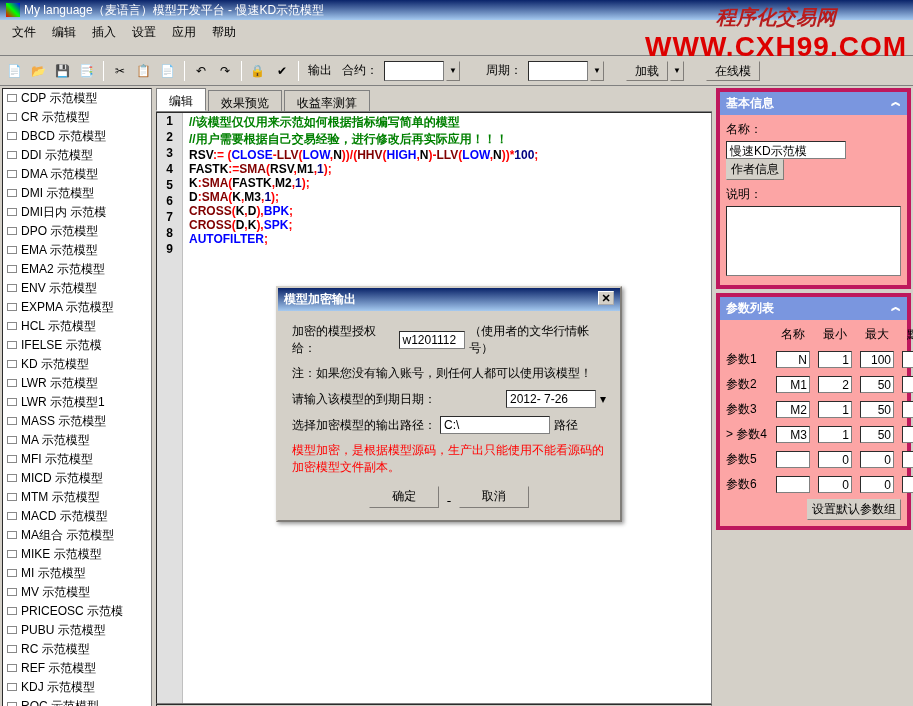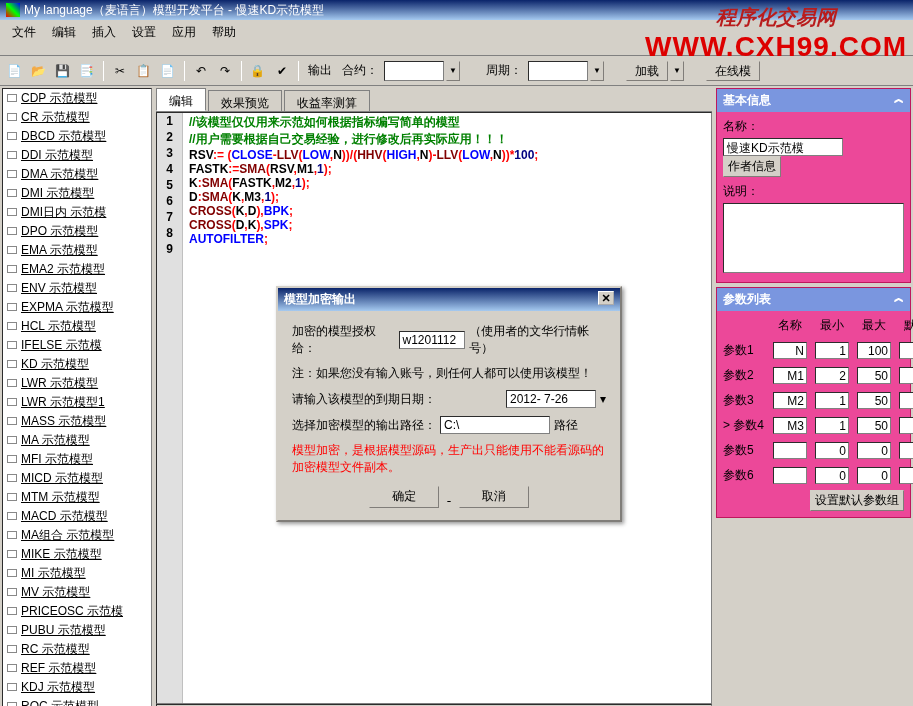--- a/index.html
+++ b/index.html
@@ -11,42 +11,42 @@
 .toolbar { background: #d4d0c8; height: 30px; display: flex; align-items: center; padding: 2px 4px; border-bottom: 1px solid #808080; gap: 2px; }
 .tool-btn { width: 22px; height: 22px; border: 1px solid #d4d0c8; display: flex; align-items: center; justify-content: center; }
 .tool-sep { width: 1px; height: 20px; background: #808080; margin: 0 3px; border-right: 1px solid #fff; }
 .tool-label { padding: 0 4px; }
 .tool-combo { height: 20px; background: #fff; border: 1px inset #808080; min-width: 60px; padding: 1px 3px; }
 .tool-button { height: 20px; border: 1px outset #d4d0c8; background: #d4d0c8; padding: 1px 8px; cursor: pointer; }
 .tool-arrow { width: 14px; height: 20px; border: 1px outset #d4d0c8; background: #d4d0c8; font-size: 8px; text-align: center; line-height: 18px; }
 
 .main { display: flex; height: 636px; }
 .sidebar { width: 150px; background: #fff; border: 1px inset #808080; overflow-y: auto; overflow-x: hidden; margin: 2px; }
-.tree-item { padding: 1px 2px 1px 18px; white-space: nowrap; cursor: pointer; position: relative; text-decoration: underline; }
+.tree-item { padding: 1px 2px 1px 18px; white-space: nowrap; cursor: pointer; position: relative; }
 .tree-item::before { content: ""; position: absolute; left: 4px; top: 5px; width: 8px; height: 6px; border: 1px solid #888; background: #fff; }
 
 .center { flex: 1; display: flex; flex-direction: column; margin: 2px; }
 .tabs { display: flex; border-bottom: 1px solid #808080; background: #d4d0c8; height: 24px; }
 .tab { padding: 4px 12px; border: 1px solid #808080; border-bottom: none; background: #d4d0c8; cursor: pointer; margin-right: 2px; margin-top: 2px; }
 .tab.active { background: #fff; border-bottom: 1px solid #fff; margin-top: 0; }
 .editor { flex: 1; display: flex; background: #fff; border: 1px inset #808080; font-family: "Courier New", monospace; font-size: 13px; font-weight: bold; overflow: auto; }
 .gutter { background: #e0e0e0; width: 26px; text-align: center; border-right: 1px solid #c0c0c0; }
 .gutter div { padding: 1px 4px; }
 .code { flex: 1; padding: 1px 6px; }
 .code div { white-space: pre; }
 .cm-comment { color: #008000; }
 .cm-keyword { color: #0000ff; }
 .cm-func { color: #800000; }
 .cm-ident { color: #000; }
 .cm-op { color: #ff0000; }
 .cm-num { color: #000080; }
 .bottom-scroll { height: 16px; background: #d4d0c8; border: 1px inset #808080; }
 
 .rightpane { width: 195px; display: flex; flex-direction: column; margin: 2px; gap: 4px; }
-.panel { border: 1px solid #be185d; background: #ec4899; }
+.panel { border: 4px solid #be185d; background: #fca5a5; }
 .panel-header { background: #7a96df; color: #fff; padding: 3px 6px; display: flex; justify-content: space-between; font-weight: bold; }
 .panel-header .chev { font-size: 10px; }
 .panel-body { padding: 6px; }
 .panel-body label { display: block; margin-bottom: 3px; }
 .panel-body .inputbox { background: #fff; border: 1px inset #808080; height: 18px; width: 120px; padding: 1px 3px; display: inline-block; vertical-align: middle; }
 .panel-body .btn-sm { border: 1px outset #d4d0c8; background: #d4d0c8; padding: 1px 4px; cursor: pointer; display: inline-block; }
 .panel-body textarea { width: 100%; height: 70px; border: 1px inset #808080; resize: none; }
 .params-grid { display: grid; grid-template-columns: 42px 34px 34px 34px 34px; gap: 8px; align-items: center; }
 .params-grid .hdr { text-align: center; }
 .params-grid input { width: 100%; height: 17px; border: 1px inset #808080; text-align: right; padding-right: 2px; }

